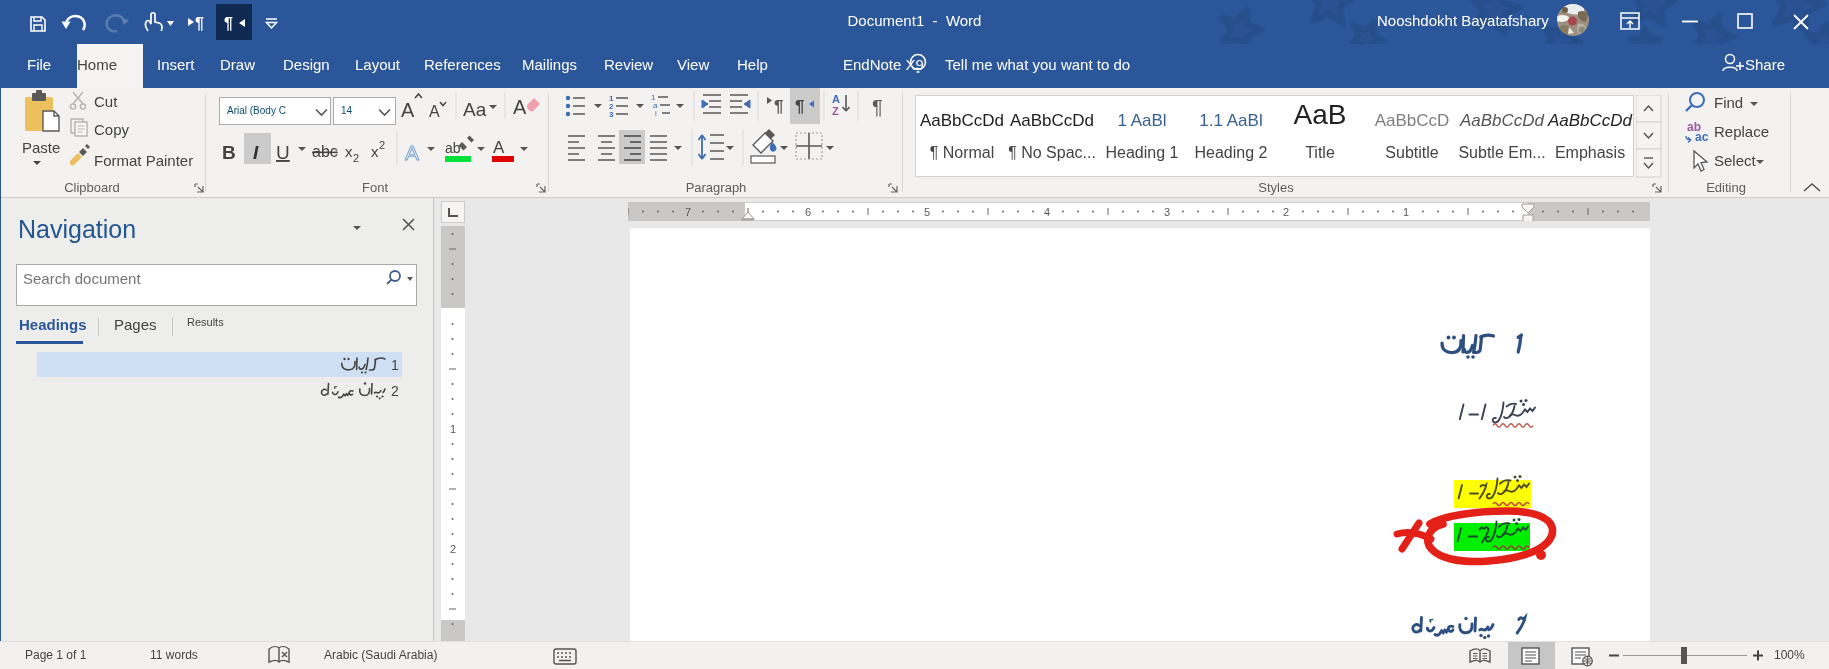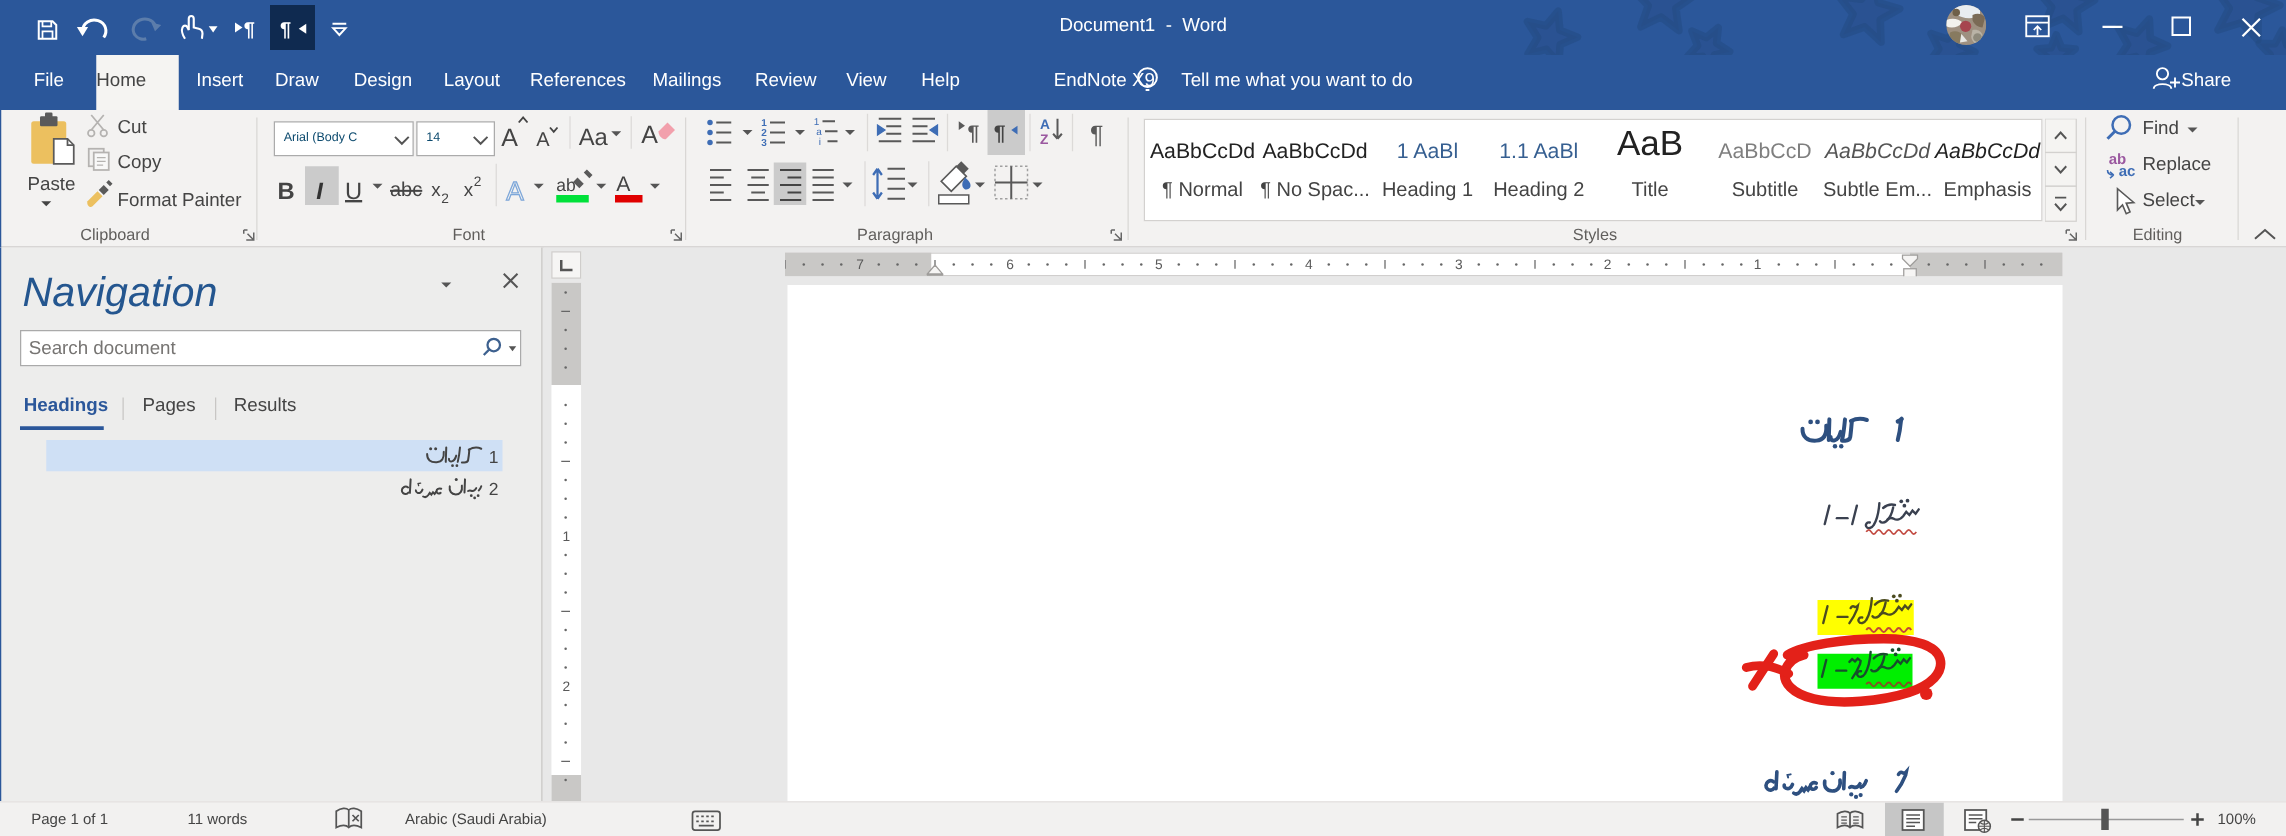--- a/index.html
+++ b/index.html
@@ -85,20 +85,21 @@
 
       <rect x="216" y="4" width="36" height="36" fill="#0f2a50"></rect>
       <g fill="#fff">
           <text x="224" y="29" font-size="16" font-weight="bold" font-family="Liberation Sans">¶</text>
           <path d="M245,19 l-6,4 6,4 z"></path>
         </g>
 
       <path d="M266,19 h11 M266.5,22.5 l5,5.5 5,-5.5 z" stroke="#fff" stroke-width="1.5" fill="none"></path>
     </svg>
     <div id="title-center">Document1&nbsp;&nbsp;-&nbsp;&nbsp;Word</div>
+    <div id="username">Nooshdokht Bayatafshary</div>
     <svg class="abs" id="avatar" width="36" height="44" style="left:1556px;top:0">
       <defs>
           <clipPath id="avc">
             <circle cx="17" cy="20" r="16"></circle>
           </clipPath>
         </defs>
       <g clip-path="url(#avc)">
         <rect x="1" y="4" width="32" height="32" fill="#9e9080"></rect>
         <path d="M8,4 h20 v8 c-6,4 -14,3 -20,-1 z" fill="#e9edf0"></path>
         <path d="M1,16 c5,-2 10,-1 13,2 c-3,4 -9,5 -13,3 z" fill="#f2f2ee"></path>
@@ -405,36 +406,36 @@
     <div class="btxt" style="left:1714px;top:64px;">Select</div>
     <div class="caret" style="left:1756px;top:72px;border-top-color:#555"></div>
     <div class="glabel" style="left:1666px;">Editing</div>
     <svg class="abs" width="24" height="16" style="left:1800px;top:92px">
         <path d="M4,11 l8,-7 8,7" stroke="#555" stroke-width="1.6" fill="none"></path>
       </svg>
   </div>
 
   <div class="abs" id="navpane">
       <div class="abs" style="left:0;top:0;width:1px;height:443px;background:#2b579a"></div>
-    <div class="abs" style="left:18px;top:17px;font-size:33px;color:#24568f;font-style:italic;">Navigation</div>
+    <div class="abs" style="left:18px;top:17px;font-size:25px;color:#24568f;">Navigation</div>
     <div class="caret" style="left:353px;top:28px;border-top-color:#555"></div>
     <svg class="abs" width="20" height="20" style="left:400px;top:18px">
         <path d="M3,3 l11,11 M14,3 L3,14" stroke="#555" stroke-width="1.6"></path>
       </svg>
-    <div class="abs" style="left:16px;top:66px;width:401px;height:29px;background:#fff;border:1px solid #aaa;">
+    <div class="abs" style="left:16px;top:66px;width:401px;height:42px;background:#fff;border:1px solid #aaa;">
       <div style="font-size:15px;color:#767472;line-height:27px;padding-left:6px;">Search document</div>
       <svg class="abs" width="30" height="27" style="left:366px;top:0">
           <circle cx="12" cy="11" r="5" fill="none" stroke="#3e618f" stroke-width="1.8"></circle>
           <path d="M8.5,14.5 L4,19" stroke="#3e618f" stroke-width="1.8"></path>
         </svg>
       <div class="caret" style="left:390px;top:12px;border-top-color:#555;border-left-width:3.5px;border-right-width:3.5px;"></div>
     </div>
     <div class="abs" style="left:19px;top:118px;font-size:15px;font-weight:bold;color:#2b579a;">Headings</div>
     <div class="abs" style="left:114px;top:118px;font-size:15px;color:#444;">Pages</div>
-    <div class="abs" style="left:187px;top:118px;font-size:15px;color:#444;">Results</div>
+    <div class="abs" style="left:187px;top:118px;font-size:11px;color:#444;">Results</div>
     <div class="abs" style="left:98px;top:120px;width:1px;height:18px;background:#c8c6c4"></div>
     <div class="abs" style="left:172px;top:120px;width:1px;height:18px;background:#c8c6c4"></div>
     <div class="abs" style="left:16px;top:143px;width:67px;height:3px;background:#2b579a"></div>
 
     <div class="abs" style="left:37px;top:154px;width:365px;height:25px;background:#cfe0f5;"></div>
     <svg class="abs" id="navitem1" width="92" height="24" style="left:311px;top:154px" font-family="Liberation Sans">
 <text x="80" y="18" font-size="14" fill="#444">1</text>
 <g stroke="#444" fill="none" stroke-width="1.6" stroke-linecap="round">
 <path d="M74,7 c-3,-1.5 -7,-1 -10,0.8"></path>
 <path d="M64.5,7.5 c-0.3,4 -0.6,6.5 -1,8.5 c-0.3,1.6 -1.3,2 -3,2 l-2,0"></path>

